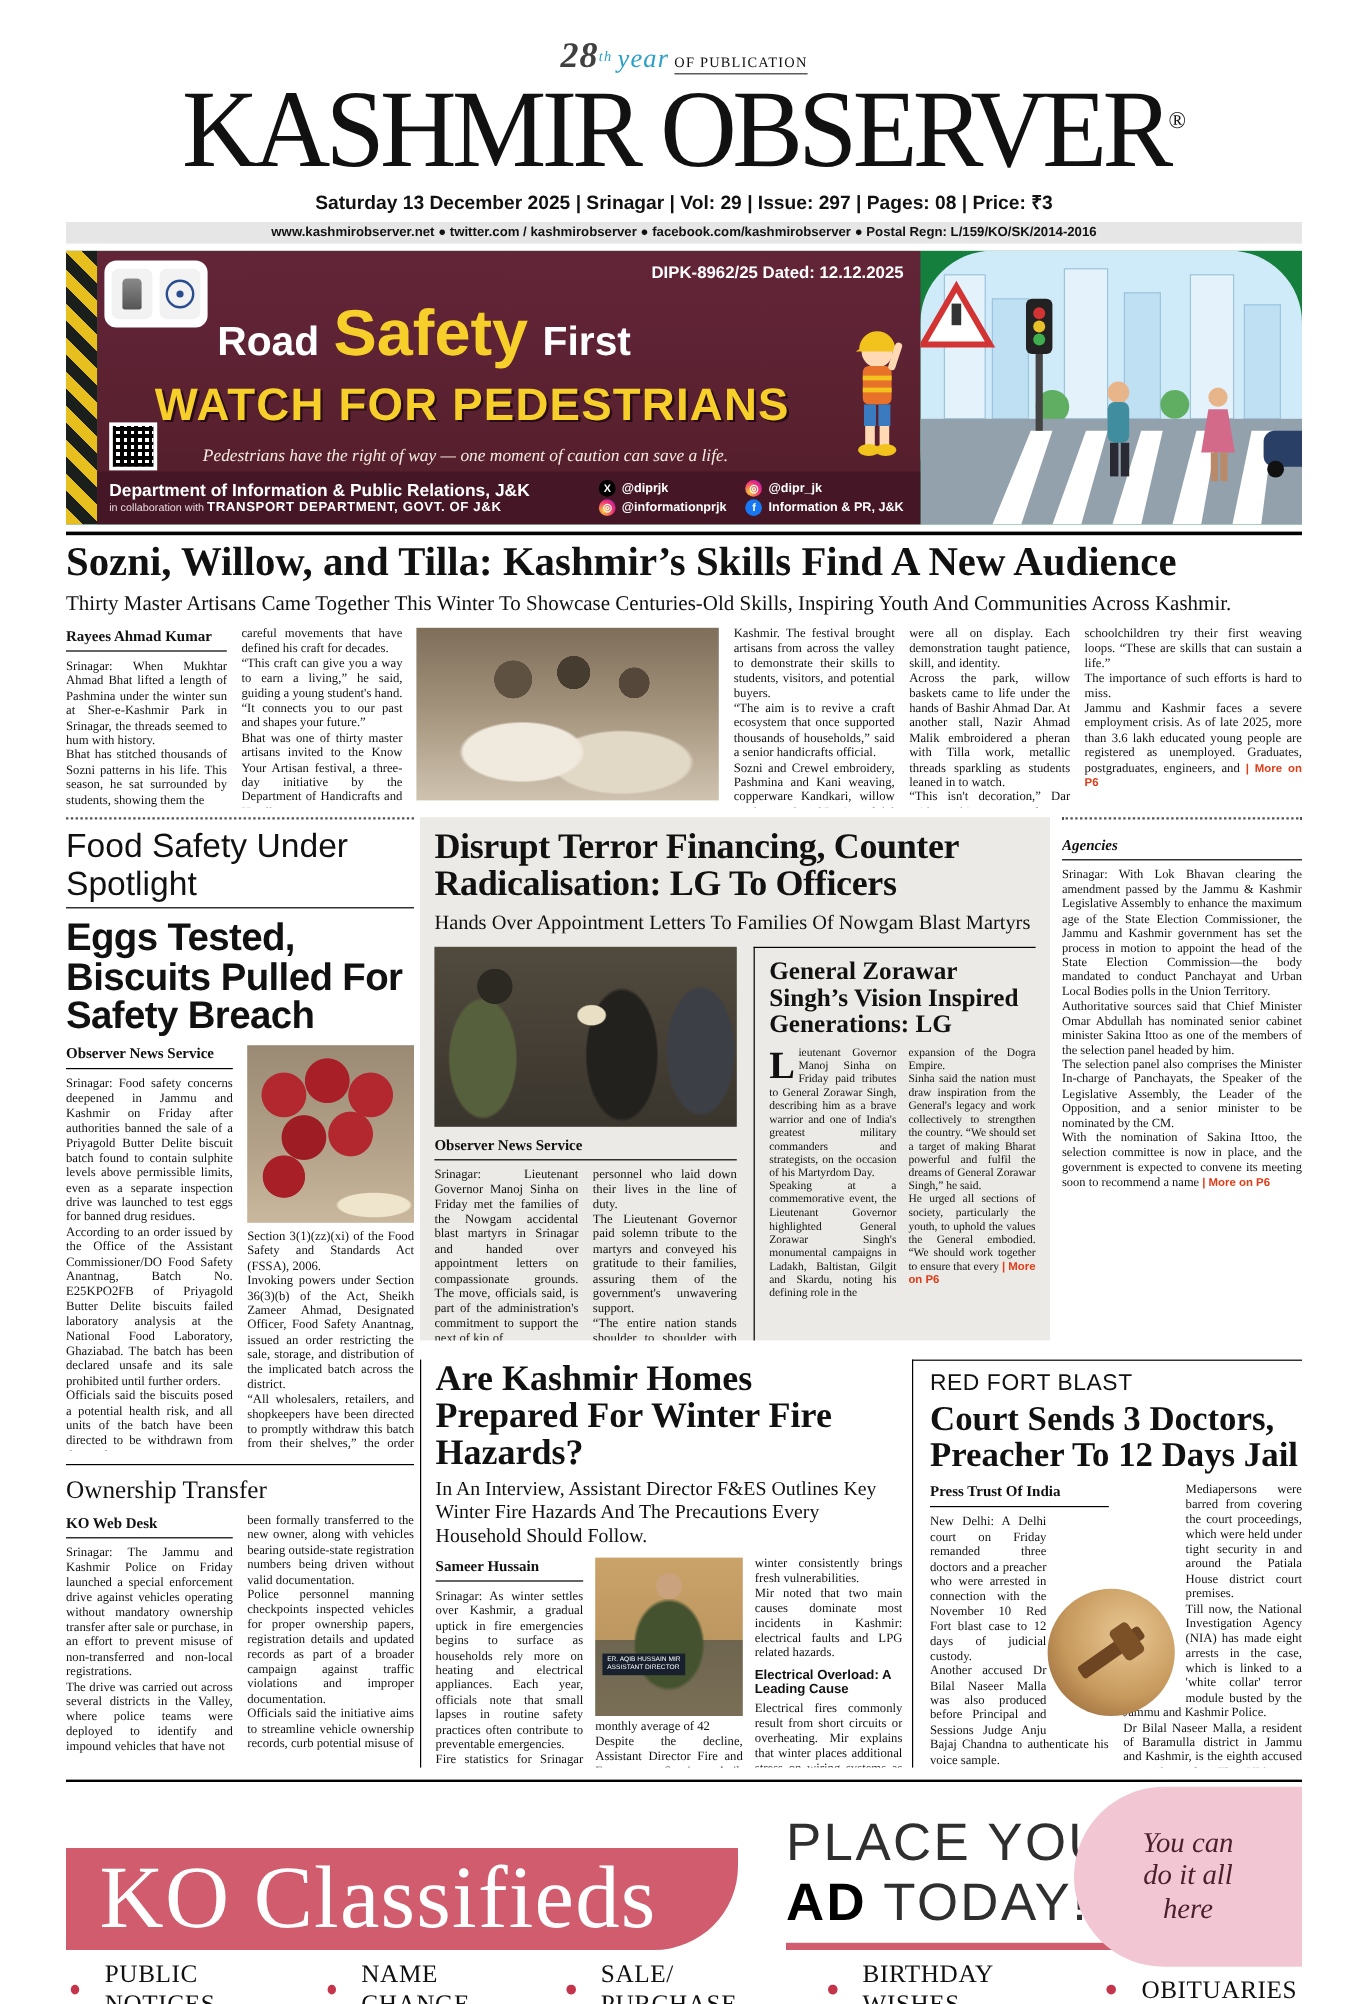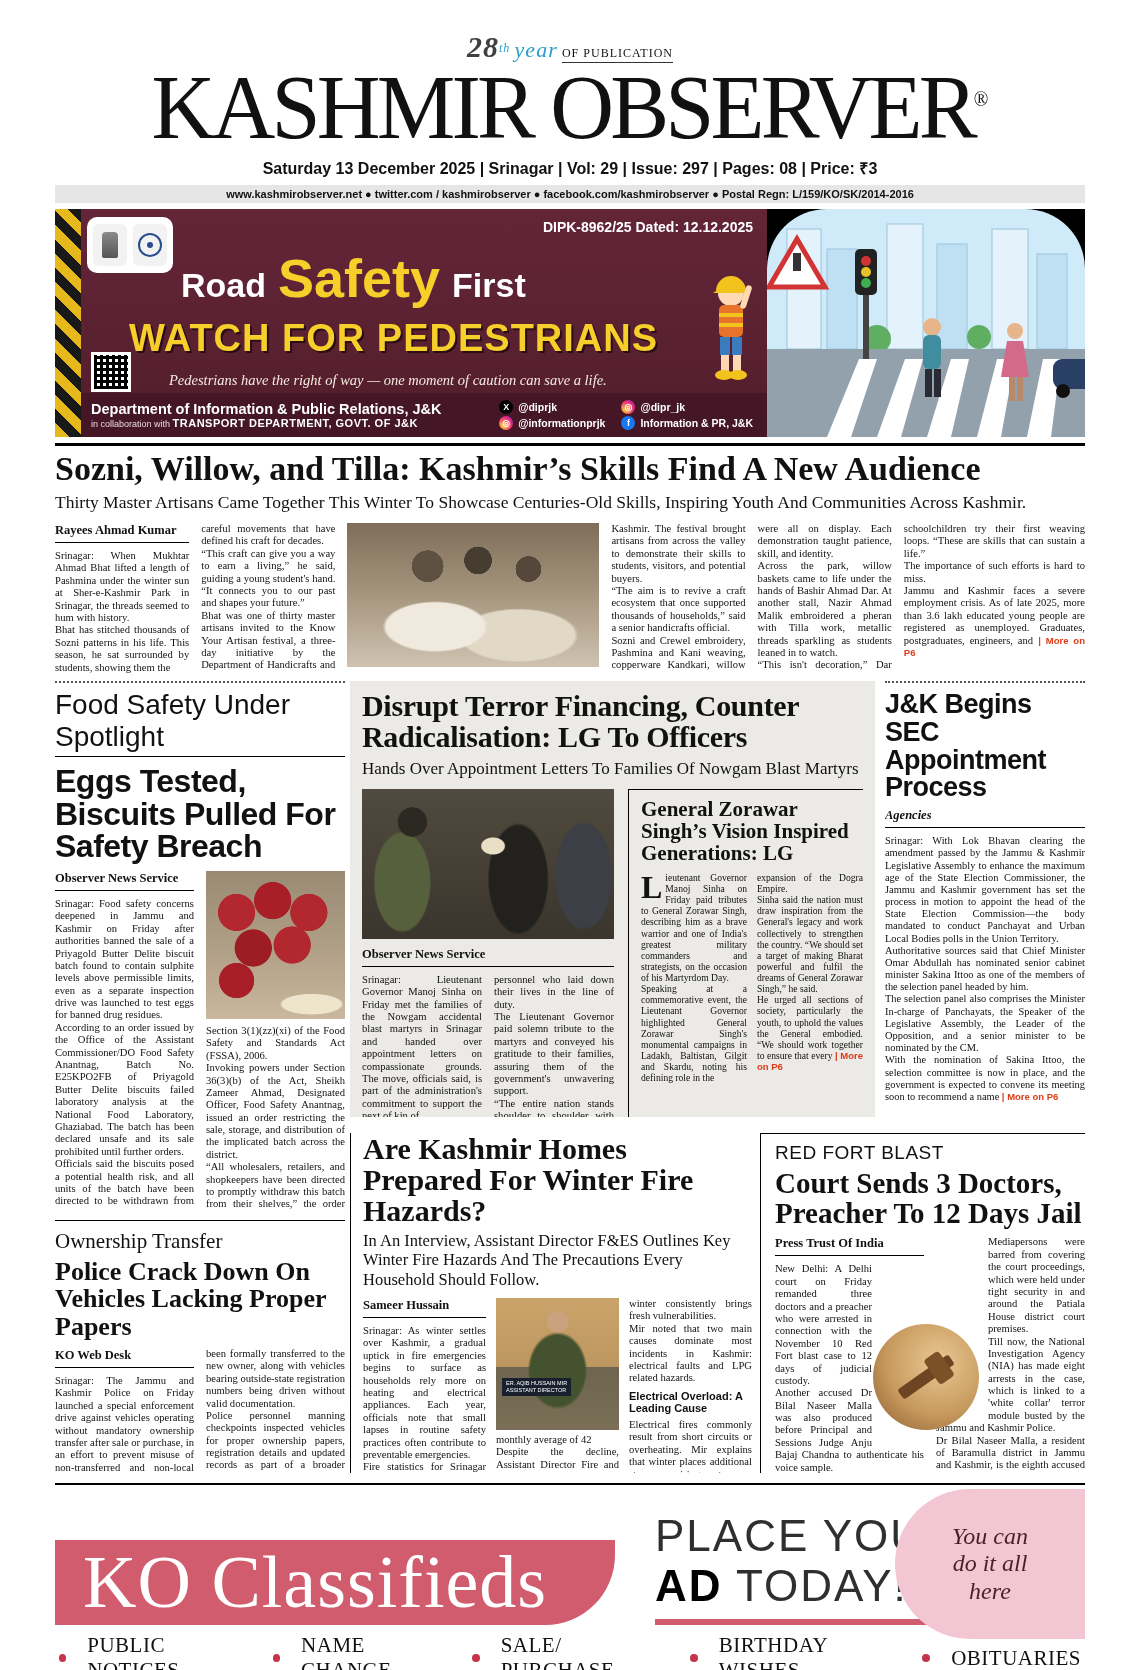--- a/index.html
+++ b/index.html
@@ -12,21 +12,21 @@
   .pub-year .num { color:#404040; font-size:30px; font-style:italic; font-weight:bold; font-family:"Liberation Serif", serif; }
   .pub-year sup { color:#2aa0c8; font-size:12px; font-style:italic; }
   .pub-year .yr { color:#2aa0c8; font-size:22px; font-style:italic; font-family:"Liberation Serif", serif;text-align:right; }
   .pub-year .rest { font-size:12px; letter-spacing:1px; border-bottom:1px solid #333; padding-bottom:2px; }
   .masthead-title { font-family:"Liberation Serif", serif; font-weight:400; font-size:92px; line-height:0.95; letter-spacing:-4px; transform:scaleX(0.96); transform-origin:center; white-space:nowrap; }
   .masthead-title .reg { font-size:20px; vertical-align:super; letter-spacing:0; }
   .dateline { font-family:Liberation Sans, sans-serif; font-weight:bold; font-size:16px; margin-top:6px; }
   .webline { background:#e6e6e6; font-family:"Liberation Sans", sans-serif; font-weight:bold; font-size:11px; margin-top:6px; padding:3px 0; }
 
   
-  .banner-ad { margin-top:6px; height:228px; display:flex; position:relative; background:#000000; overflow:hidden; }
+  .banner-ad { margin-top:6px; height:228px; display:flex; position:relative; background:#15803d; overflow:hidden; }
   .caution-stripe { width:26px; background:repeating-linear-gradient(45deg,#f2c21d 0 10px,#1a1a1a 10px 20px); opacity:.95; }
   .ad-main { flex:1; position:relative; color:#fff; background:linear-gradient(180deg,#632538 0%,#58202f 70%,#4f1c2a 100%); }
   .emblem-box { position:absolute; left:6px; top:8px; width:86px; height:56px; background:#fff; border-radius:10px; display:flex; align-items:center; justify-content:center; gap:6px; }
   .emblem { width:34px; height:42px; border-radius:6px; background:#f2f2f2; display:flex; align-items:center; justify-content:center; }
   .emblem .glyph1 { width:16px; height:26px; background:linear-gradient(180deg,#8a8a8a,#555); border-radius:4px 4px 2px 2px; }
   .emblem .glyph2 { width:24px; height:24px; border:2px solid #2a4d8f; border-radius:50%; position:relative; }
   .emblem .glyph2::after { content:""; position:absolute; left:7px; top:7px; width:6px; height:6px; background:#2a4d8f; border-radius:50%; }
   .dipk { position:absolute; right:14px; top:10px; font-family:"Liberation Sans", sans-serif; font-weight:bold; font-size:14px; }
   .road-line { position:absolute; left:100px; top:38px; white-space:nowrap; }
   .road-line .w1 { font-family:"Liberation Sans", sans-serif; font-weight:bold; font-size:34px; color:#fff; }
@@ -362,31 +362,29 @@
 Speaking at a commemorative event, the Lieutenant Governor highlighted General Zorawar Singh's monumental campaigns in Ladakh, Baltistan, Gilgit and Skardu, noting his defining role in the</span></div>
             <div class="tcol body"><span class="bt">expansion of the Dogra Empire.
 Sinha said the nation must draw inspiration from the General's legacy and work collectively to strengthen the country. “We should set a target of making Bharat powerful and fulfil the dreams of General Zorawar Singh,” he said.
 He urged all sections of society, particularly the youth, to uphold the values the General embodied. “We should work together to ensure that every </span><span class="more">| More on P6</span></div>
           </div>
         </div>
       </div>
     </article>
 
     <article class="abs art-sec">
-      <h3 class="hl-sans sec-hl">J&amp;K Begins SEC Appointment Process</h3>
       <div class="byline">Agencies</div>
       <div class="body"><span class="bt">Srinagar: With Lok Bhavan clearing the amendment passed by the Jammu &amp; Kashmir Legislative Assembly to enhance the maximum age of the State Election Commissioner, the Jammu and Kashmir government has set the process in motion to appoint the head of the State Election Commission—the body mandated to conduct Panchayat and Urban Local Bodies polls in the Union Territory.
 Authoritative sources said that Chief Minister Omar Abdullah has nominated senior cabinet minister Sakina Ittoo as one of the members of the selection panel headed by him.
 The selection panel also comprises the Minister In-charge of Panchayats, the Speaker of the Legislative Assembly, the Leader of the Opposition, and a senior minister to be nominated by the CM.
 With the nomination of Sakina Ittoo, the selection committee is now in place, and the government is expected to convene its meeting soon to recommend a name </span><span class="more">| More on P6</span></div>
     </article>
 
     <article class="abs art-police">
       <div class="kicker-serif">Ownership Transfer</div>
-      <h3 class="police-hl">Police Crack Down On Vehicles Lacking Proper Papers</h3>
       <div class="police-cols">
         <div class="tcol">
           <div class="byline">KO Web Desk</div>
           <div class="body"><span class="bt">Srinagar: The Jammu and Kashmir Police on Friday launched a special enforcement drive against vehicles operating without mandatory ownership transfer after sale or purchase, in an effort to prevent misuse of non-transferred and non-local registrations.
 The drive was carried out across several districts in the Valley, where police teams were deployed to identify and impound vehicles that have not</span></div>
         </div>
         <div class="tcol body"><span class="bt">been formally transferred to the new owner, along with vehicles bearing outside-state registration numbers being driven without valid documentation.
 Police personnel manning checkpoints inspected vehicles for proper ownership papers, registration details and updated records as part of a broader campaign against traffic violations and improper documentation.
 Officials said the initiative aims to streamline vehicle ownership records, curb potential misuse of </span></div>
       </div>

